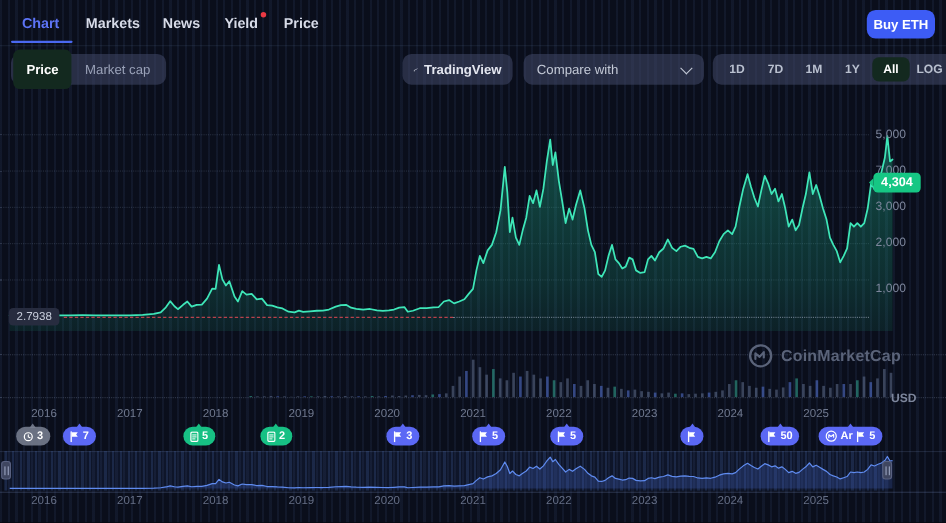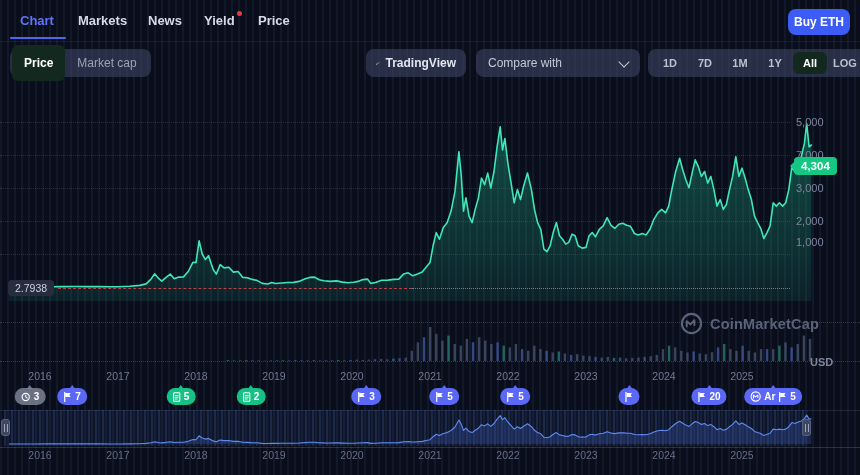--- a/index.html
+++ b/index.html
@@ -119,21 +119,21 @@
   <div class="gridline" style="top:188px"></div>
   <div class="gridline" style="top:221px"></div>
   <div class="gridline" style="top:254px"></div>
   <div class="gridline vol" style="top:322px;border-top-color:rgba(142,158,189,0.28)"></div>
   <div class="gridline vol" style="top:361px;border-top-color:rgba(142,158,189,0.30)"></div>
 
   <div class="ylab" style="top:116px">5,000</div>
   <div class="ylab" style="top:149px">7,000</div>
   <div class="ylab" style="top:182px">3,000</div>
   <div class="ylab" style="top:215px">2,000</div>
-  <div class="ylab" style="top:236px">1,000</div>
+  <div class="ylab" style="top:256px">1,000</div>
   <div class="usd-lab">USD</div>
 
   <div class="dash-red"></div>
   <div class="dash-gray"></div>
   <div class="start-badge">2.7938</div>
 
   <div class="price-badge">4,304</div>
 
   <div class="watermark">
     <svg width="23" height="23" viewBox="0 0 24 24">
@@ -322,21 +322,21 @@
         <svg width="9" height="10" viewBox="0 0 9 10">
           <path d="M1.5 0.5 L1.5 9.5" stroke="#fff" stroke-width="1.2" stroke-linecap="round"></path>
           <path d="M2 1 L7.5 1 L6 3 L7.5 5 L2 5 Z" fill="#fff"></path>
         </svg>
       </div>
       <div class="ev ev-blue" style="left: 709px;">
         <svg width="9" height="10" viewBox="0 0 9 10">
           <path d="M1.5 0.5 L1.5 9.5" stroke="#fff" stroke-width="1.2" stroke-linecap="round"></path>
           <path d="M2 1 L7.5 1 L6 3 L7.5 5 L2 5 Z" fill="#fff"></path>
         </svg>
-        <span>20</span>
+        <span>50</span>
       </div>
       <div class="ev ev-blue" style="left: 773px;">
         <svg width="11" height="11" viewBox="0 0 12 12">
           <circle cx="6" cy="6" r="5" fill="none" stroke="#fff" stroke-width="1.2"></circle>
           <path d="M3.6 7.6 L3.6 4.6 L5.8 6.4 L8.4 4.4 L8.4 7" fill="none" stroke="#fff" stroke-width="1.1" stroke-linecap="round" stroke-linejoin="round"></path>
         </svg>
         <span>Ar</span>
         <svg width="9" height="10" viewBox="0 0 9 10">
           <path d="M1.5 0.5 L1.5 9.5" stroke="#fff" stroke-width="1.2" stroke-linecap="round"></path>
           <path d="M2 1 L7.5 1 L6 3 L7.5 5 L2 5 Z" fill="#fff"></path>

